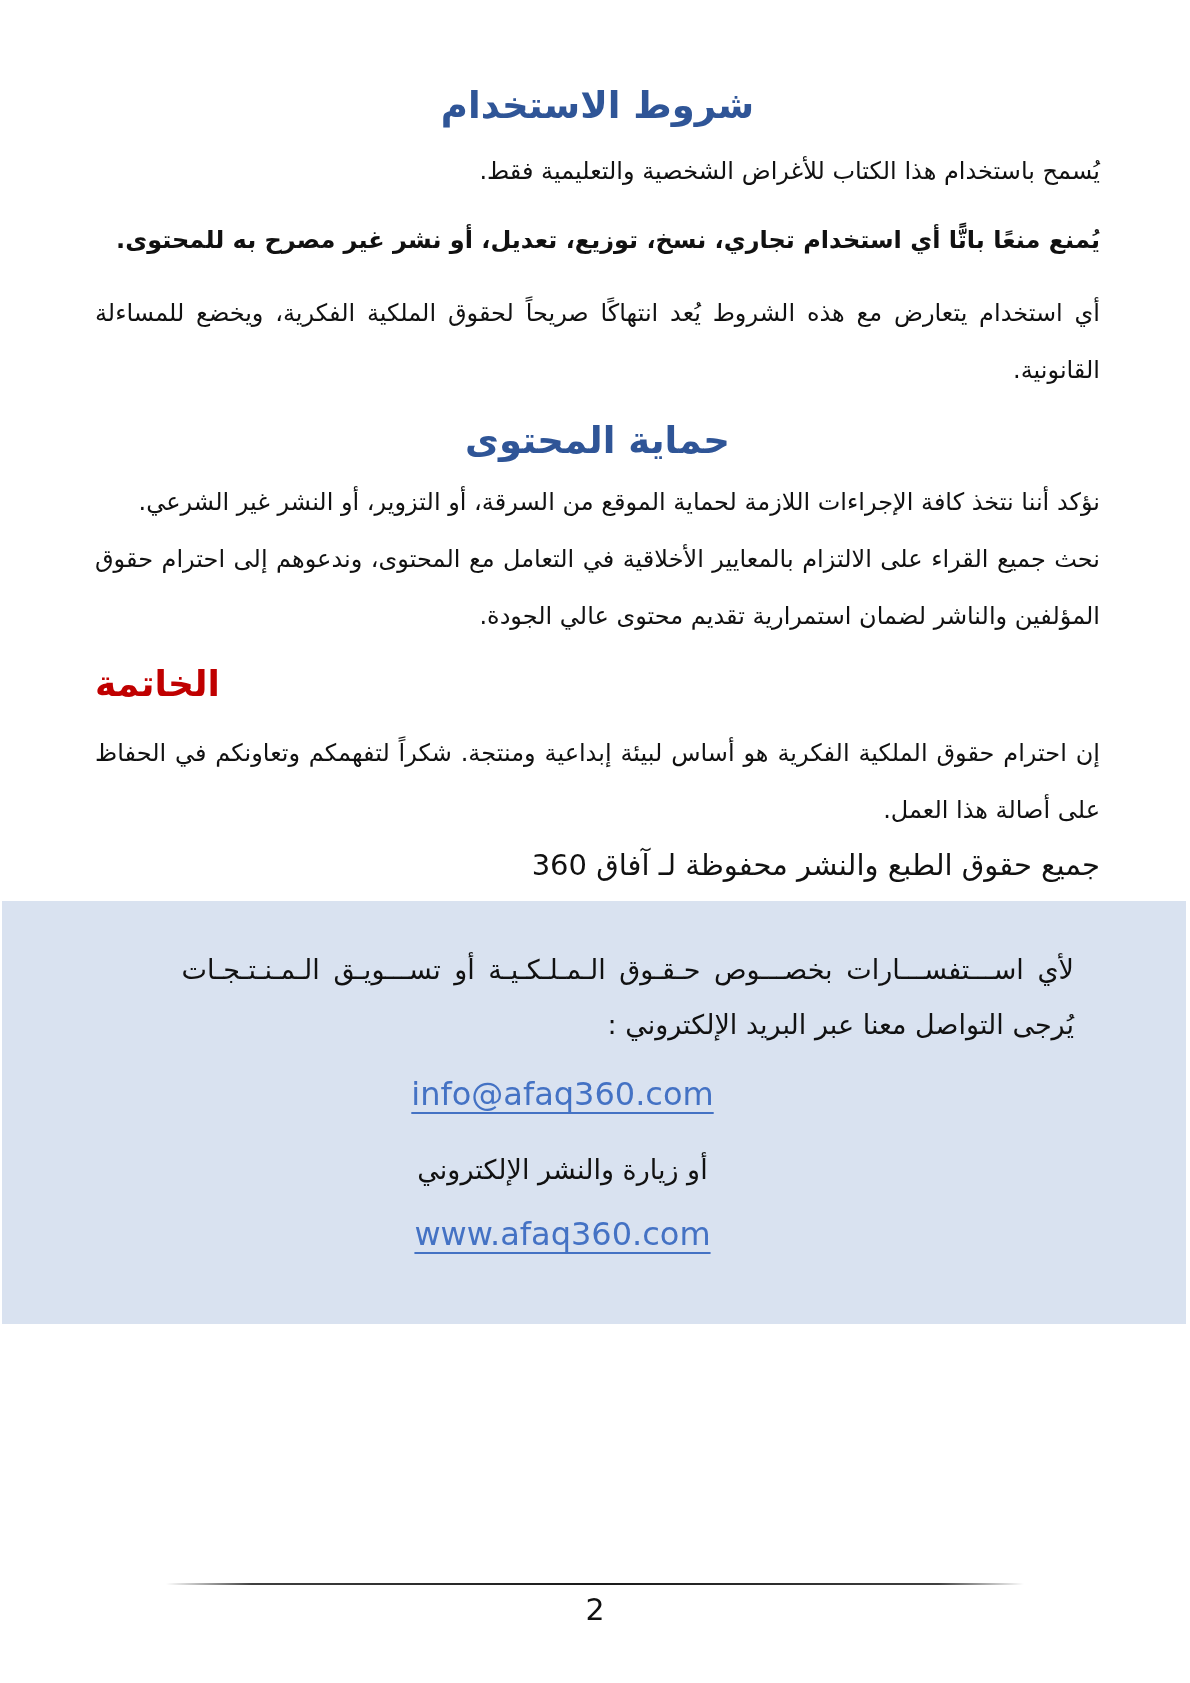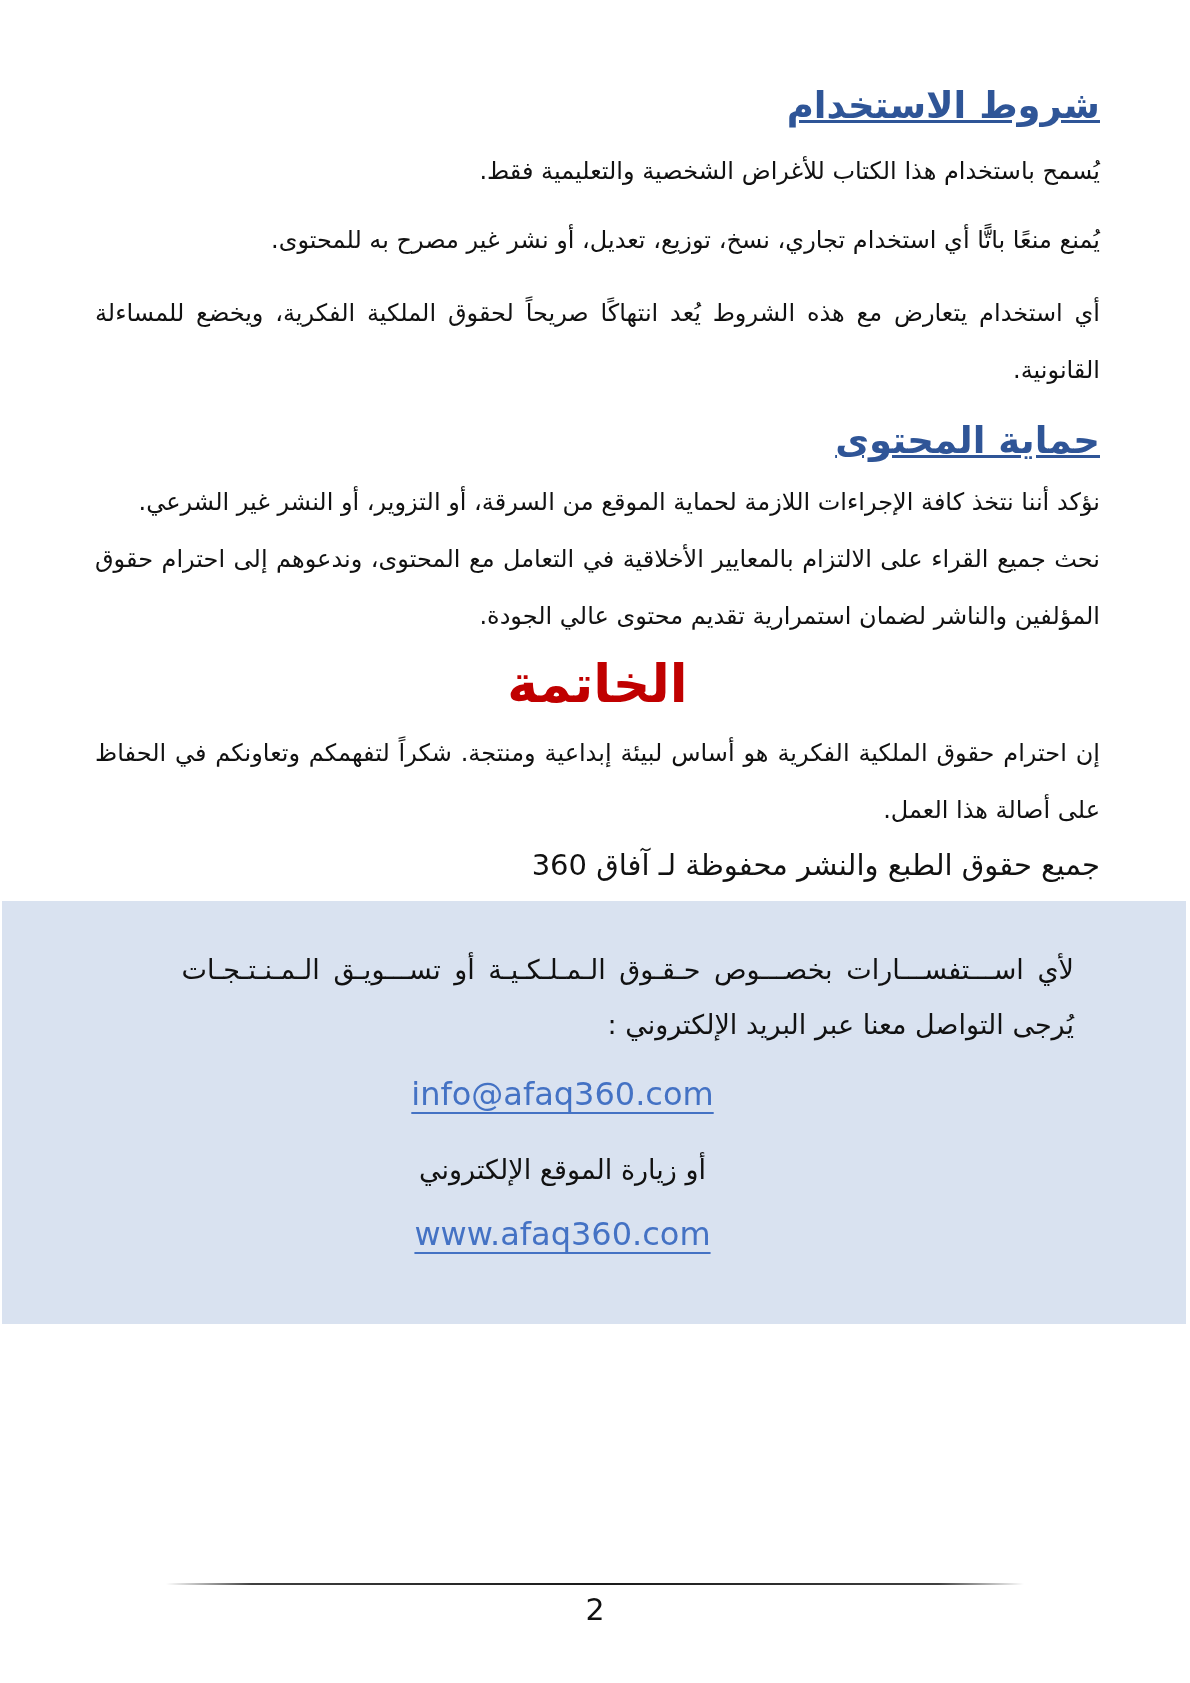--- a/index.html
+++ b/index.html
@@ -22,39 +22,38 @@
     color: var(--body_text, #111);
     padding: 78px 90px 0 95px;
     overflow: hidden;
   }
   .section-heading {
     color: var(--heading_blue, #2F5597);
     font-size: 37px;
     font-weight: bold;
     line-height: 55px;
     margin: 0 0 10px 0;
-    text-align: right;
-    text-decoration: underline;
+    text-align: center;
   }
   .section-heading.spaced { margin-top: 14px; margin-bottom: 6px; }
   .body-par {
     font-size: 24px;
     line-height: 57px;
     margin: 0 0 12px 0;
     text-align: justify;
     text-align-last: right;
   }
   .body-par.tight { margin-bottom: 0; }
-  .body-par.gap { margin-bottom: 16px; }
+  .body-par.gap { margin-bottom: 16px; font-weight: bold; }
   .conclusion-heading {
     color: var(--conclusion_red, #C00000);
-    font-size: 52px;
+    font-size: 36px;
     font-weight: bold;
     line-height: 58px;
-    text-align: center;
+    text-align: left;
     margin: 10px 0 12px 0;
   }
   .copyright-line {
     font-size: 29px;
     font-weight: normal;
     line-height: 52px;
     text-align: right;
     margin: 0 0 10px 0;
   }
   .contact-box {
@@ -142,21 +141,21 @@
   <p class="body-par tight">إن احترام حقوق الملكية الفكرية هو أساس لبيئة إبداعية ومنتجة. شكراً لتفهمكم وتعاونكم في الحفاظ على أصالة هذا العمل.</p>
 
   <p class="copyright-line">جميع حقوق الطبع والنشر محفوظة لـ آفاق 360</p>
 
   <div class="contact-box">
     <p class="contact-inquiry">لأي اســـتفســـارات بخصـــوص حـقـوق الـمـلـكـيـة أو تســـويـق الـمـنـتـجـات</p>
     <p class="contact-line">يُرجى التواصل معنا عبر البريد الإلكتروني :</p>
     <p class="centered-line email-line">
       <a class="doc-link" href="#" dir="ltr">info@afaq360.com</a>
     </p>
-    <p class="centered-line site-label-line">أو زيارة الموقع الإلكتروني</p>
+    <p class="centered-line site-label-line">أو زيارة والنشر الإلكتروني</p>
     <p class="centered-line site-url-line">
       <a class="doc-link" href="#" dir="ltr">www.afaq360.com</a>
     </p>
   </div>
 
   <div class="page-footer">
     <div class="footer-divider"></div>
     <div class="page-number">2</div>
   </div>
 

